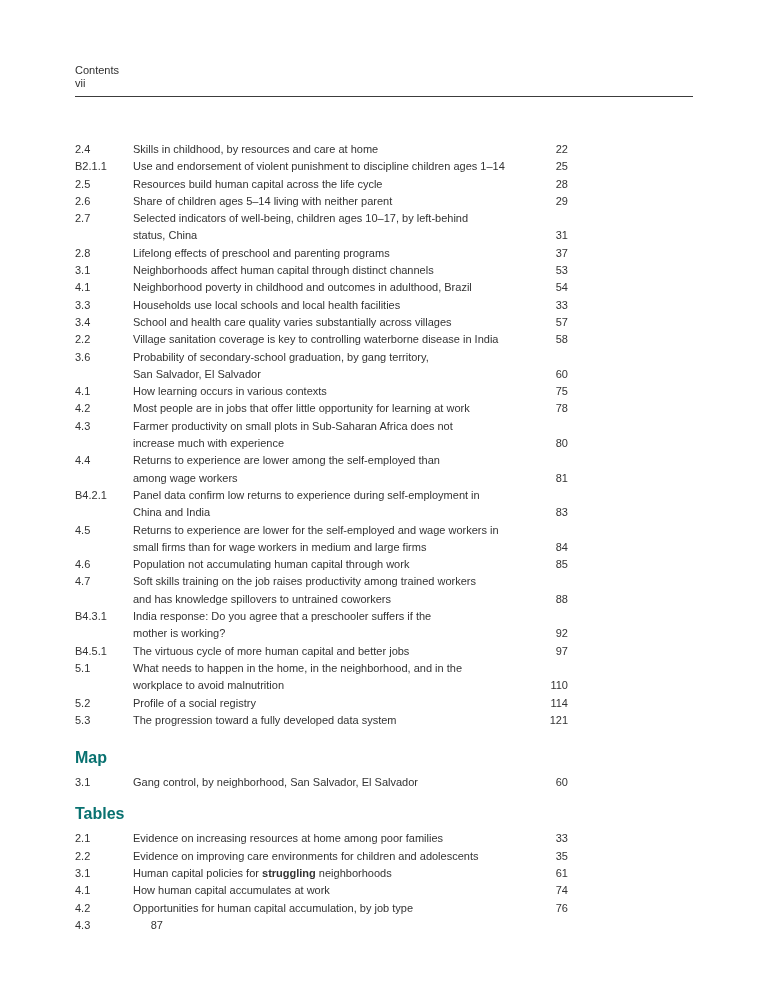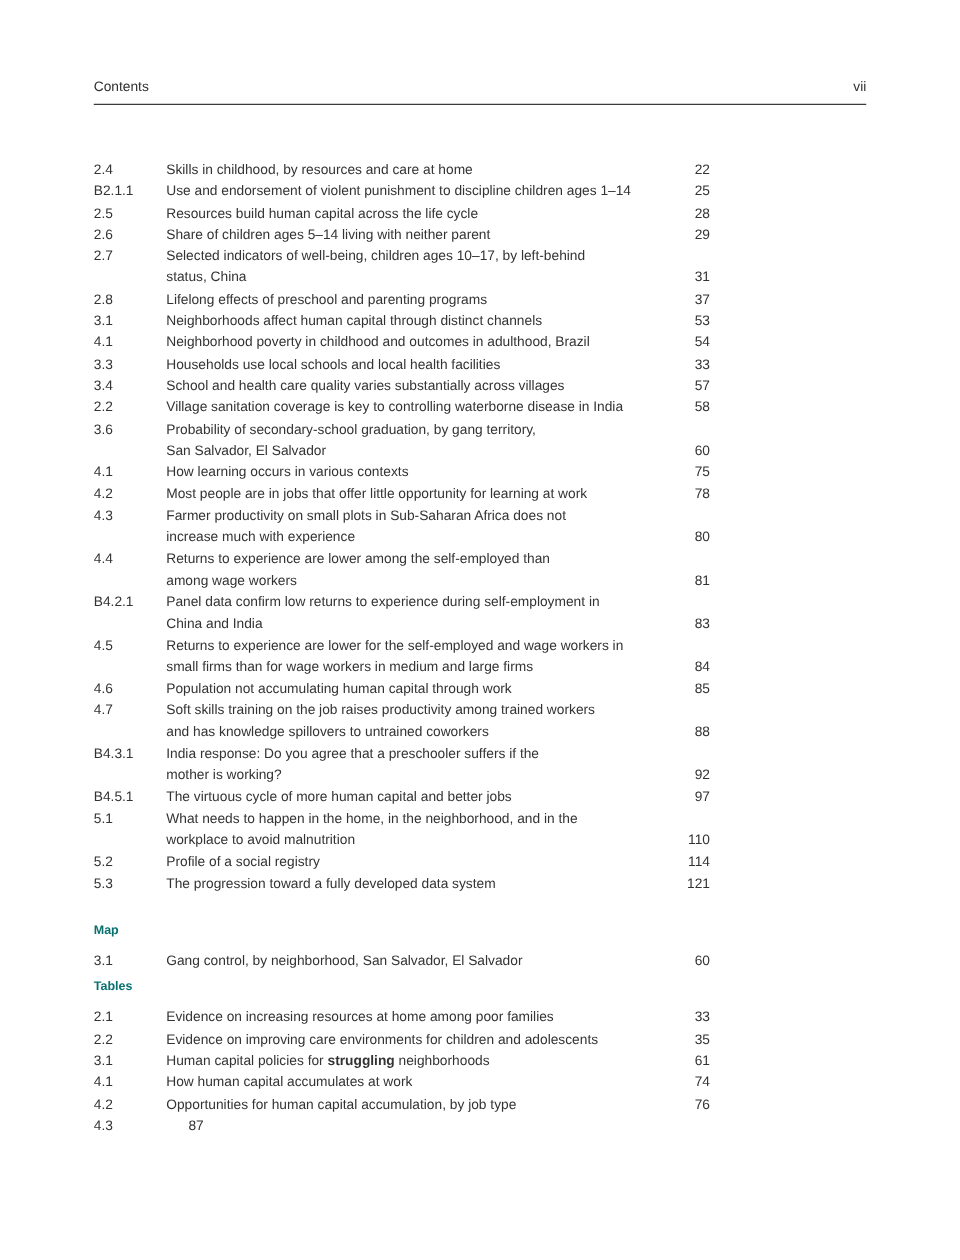--- a/index.html
+++ b/index.html
@@ -23,20 +23,21 @@
   .running-header {
     margin-top: 64px;
     padding-bottom: 6px;
     border-bottom: 1.6px solid var(--rule);
     display: flex;
     justify-content: space-between;
     align-items: baseline;
     font-size: 11px;
     line-height: 13px;
     color: #2f2f2f;
+    flex-direction: column;
   }
   .toc-list {
     width: 493px;
     font-size: 11px;
     line-height: 17.3px;
   }
   .figures-list { margin-top: 44px; }
   .toc-row { display: flex; }
   .toc-id {
     flex: none;
@@ -52,28 +53,28 @@
   }
   .toc-title b { font-weight: bold; }
   .toc-page {
     flex: none;
     width: 30px;
     text-align: right;
     align-self: flex-end;
     white-space: pre;
   }
   .section-heading {
-    font-size: 10px;
+    font-size: 16px;
     font-weight: bold;
     line-height: 17px;
     color: var(--teal);
     margin-bottom: 8px;
   }
   .map-heading { margin-top: 20px; }
-  .tables-heading { margin-top: 3px; }
+  .tables-heading { margin-top: 14px; }
 </style>
 </head>
 <body>
 
 <div class="page-content">
 
   <div class="running-header">
     <span>Contents</span>
     <span>vii</span>
   </div>

